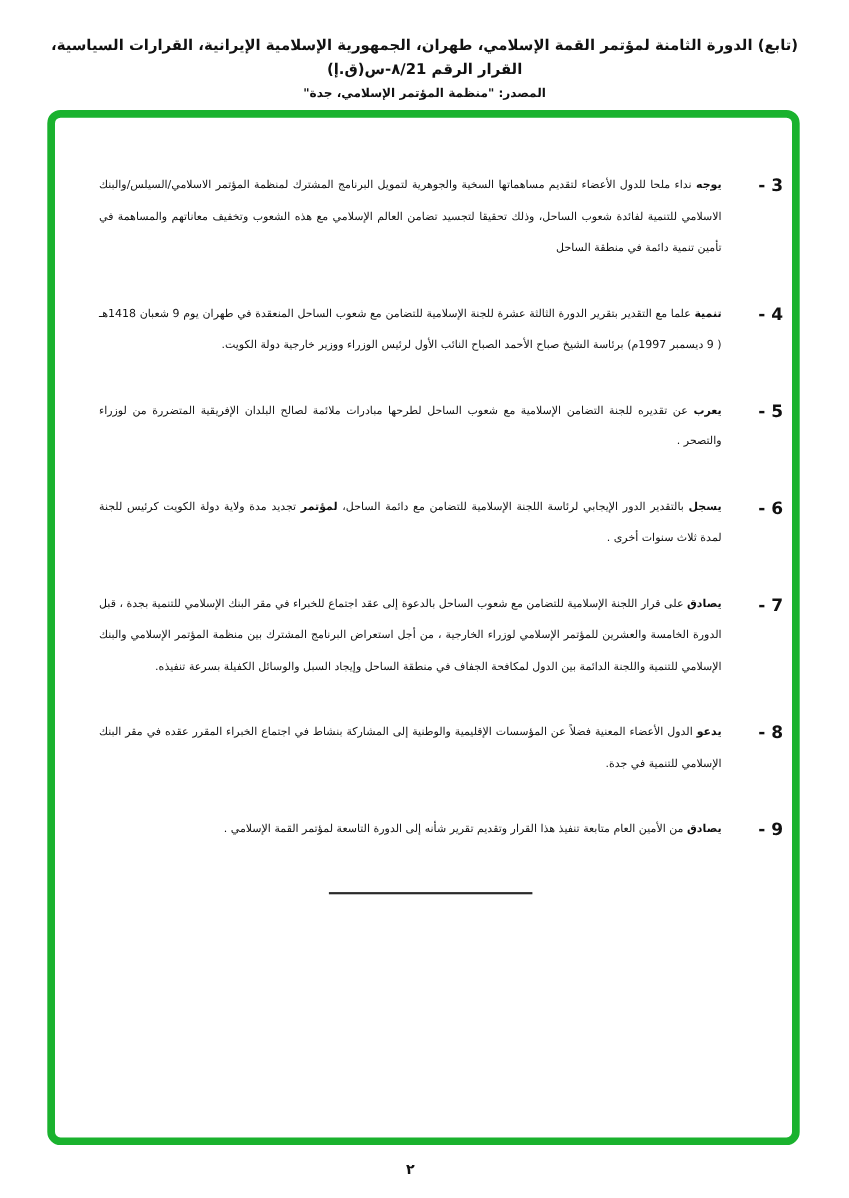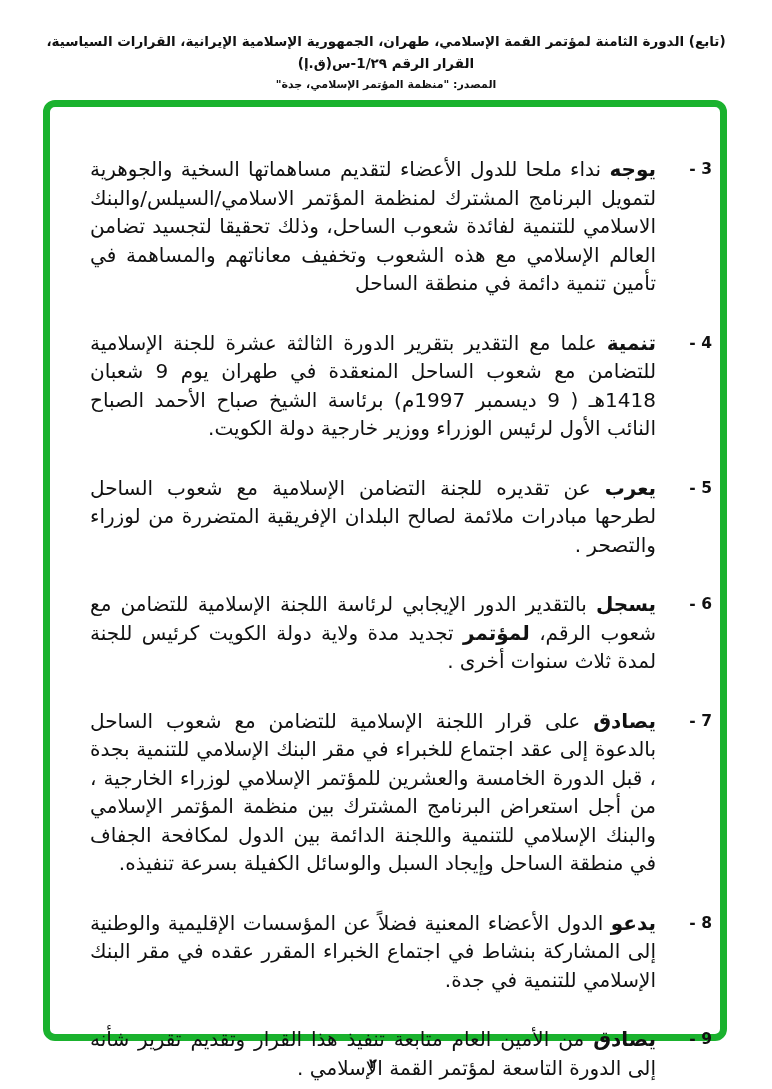--- a/index.html
+++ b/index.html
@@ -50,21 +50,21 @@
   .item-number {
     flex:0 0 40px;
     font-size:15.5px;
     font-weight:bold;
     line-height:28.5px;
     white-space:nowrap;
     text-align:right;
   }
   .item-text {
     flex:1;
-    font-size:20px;
+    font-size:10px;
     line-height:28.5px;
     text-align:justify;
     padding-left:40px;
   }
   .item-text b { font-weight:bold; }
   .divider {
     width:185px;
     border-top:2px solid #2a2a2a;
     margin:42px auto 0 auto;
     transform:translateX(6px);
@@ -75,21 +75,21 @@
     font-size:13px; font-weight:bold;
     transform:translateX(-13px);
   }
 </style>
 </head>
 <body>
 
 <div class="page">
 
   <div class="header">
-    <div class="header-line1">(تابع) الدورة الثامنة لمؤتمر القمة الإسلامي، طهران، الجمهورية الإسلامية الإيرانية، القرارات السياسية، القرار الرقم ٢٩‏/‏1‏-س(ق.إ)</div>
+    <div class="header-line1">(تابع) الدورة الثامنة لمؤتمر القمة الإسلامي، طهران، الجمهورية الإسلامية الإيرانية، القرارات السياسية، القرار الرقم 21‏/‏٨‏-س(ق.إ)</div>
     <div class="header-line2">المصدر:  "منظمة المؤتمر الإسلامي، جدة"</div>
   </div>
 
   <div class="content-frame"></div>
 
   <div class="doc-body">
 
     <div class="item">
       <span class="item-number">3 -</span>
       <p class="item-text"><b>يوجه</b> <span>نداء ملحا للدول الأعضاء لتقديم مساهماتها السخية والجوهرية لتمويل البرنامج المشترك لمنظمة المؤتمر الاسلامي/السيلس/والبنك الاسلامي للتنمية لفائدة شعوب الساحل، وذلك تحقيقا لتجسيد تضامن العالم الإسلامي مع هذه الشعوب وتخفيف معاناتهم والمساهمة في تأمين تنمية دائمة في منطقة الساحل</span></p>
@@ -100,21 +100,21 @@
       <p class="item-text"><b>تنمية</b> <span>علما مع التقدير بتقرير الدورة الثالثة عشرة للجنة الإسلامية للتضامن مع شعوب الساحل المنعقدة في طهران يوم 9 شعبان 1418هـ ( 9 ديسمبر 1997م) برئاسة الشيخ صباح الأحمد الصباح النائب الأول لرئيس الوزراء ووزير خارجية دولة الكويت.</span></p>
     </div>
 
     <div class="item">
       <span class="item-number">5 -</span>
       <p class="item-text"><b>يعرب</b> <span>عن تقديره للجنة التضامن الإسلامية مع شعوب الساحل لطرحها مبادرات ملائمة لصالح البلدان الإفريقية المتضررة من لوزراء والتصحر .</span></p>
     </div>
 
     <div class="item">
       <span class="item-number">6 -</span>
-      <p class="item-text"><b>يسجل</b> <span>بالتقدير الدور الإيجابي لرئاسة اللجنة الإسلامية للتضامن مع شعوب الرقم،</span> <b>لمؤتمر</b> <span>تجديد مدة ولاية دولة الكويت كرئيس للجنة لمدة ثلاث سنوات أخرى .</span></p>
+      <p class="item-text"><b>يسجل</b> <span>بالتقدير الدور الإيجابي لرئاسة اللجنة الإسلامية للتضامن مع دائمة الساحل،</span> <b>لمؤتمر</b> <span>تجديد مدة ولاية دولة الكويت كرئيس للجنة لمدة ثلاث سنوات أخرى .</span></p>
     </div>
 
     <div class="item">
       <span class="item-number">7 -</span>
       <p class="item-text"><b>يصادق</b> <span>على قرار اللجنة الإسلامية للتضامن مع شعوب الساحل بالدعوة إلى عقد اجتماع للخبراء في مقر البنك الإسلامي للتنمية بجدة ، قبل الدورة الخامسة والعشرين للمؤتمر الإسلامي لوزراء الخارجية ، من أجل استعراض البرنامج المشترك بين منظمة المؤتمر الإسلامي والبنك الإسلامي للتنمية واللجنة الدائمة بين الدول لمكافحة الجفاف في منطقة الساحل وإيجاد السبل والوسائل الكفيلة بسرعة تنفيذه.</span></p>
     </div>
 
     <div class="item">
       <span class="item-number">8 -</span>
       <p class="item-text"><b>يدعو</b> <span>الدول الأعضاء المعنية فضلاً عن المؤسسات الإقليمية والوطنية إلى المشاركة بنشاط في اجتماع الخبراء المقرر عقده في مقر البنك الإسلامي للتنمية في جدة.</span></p>

